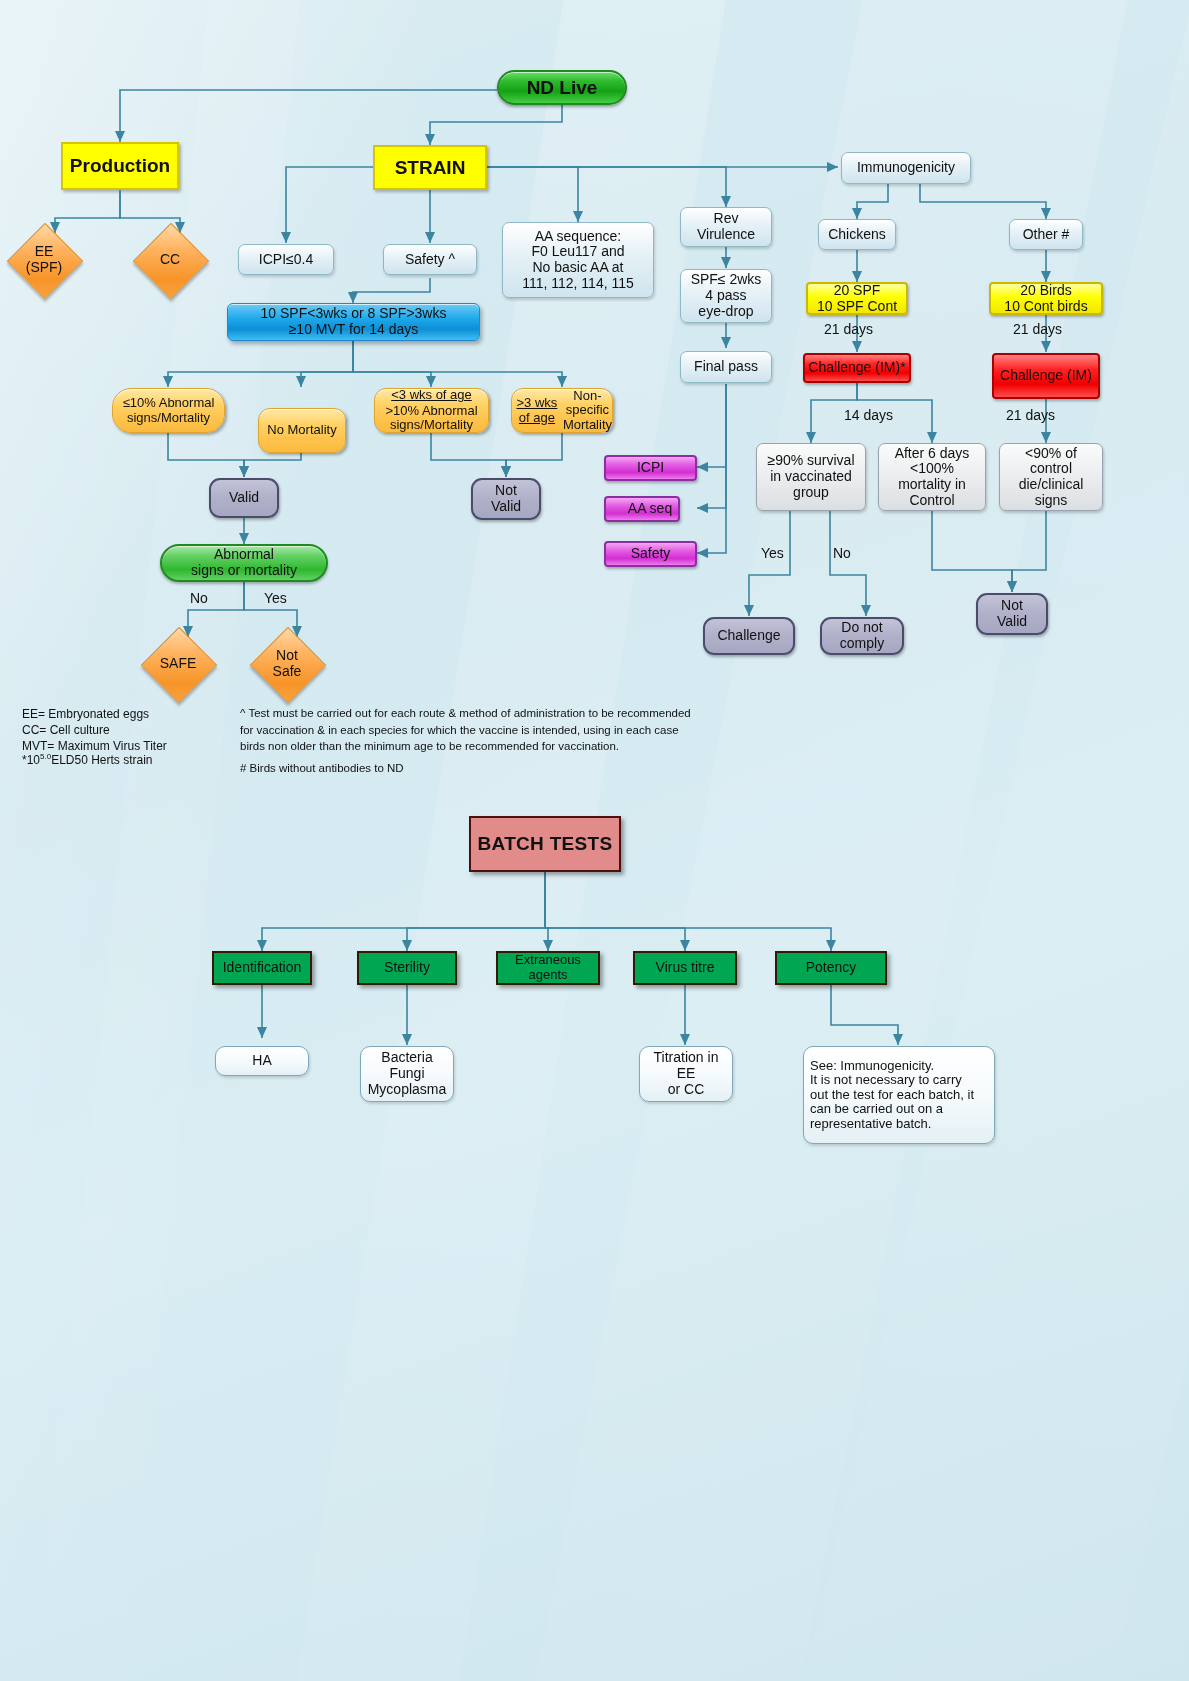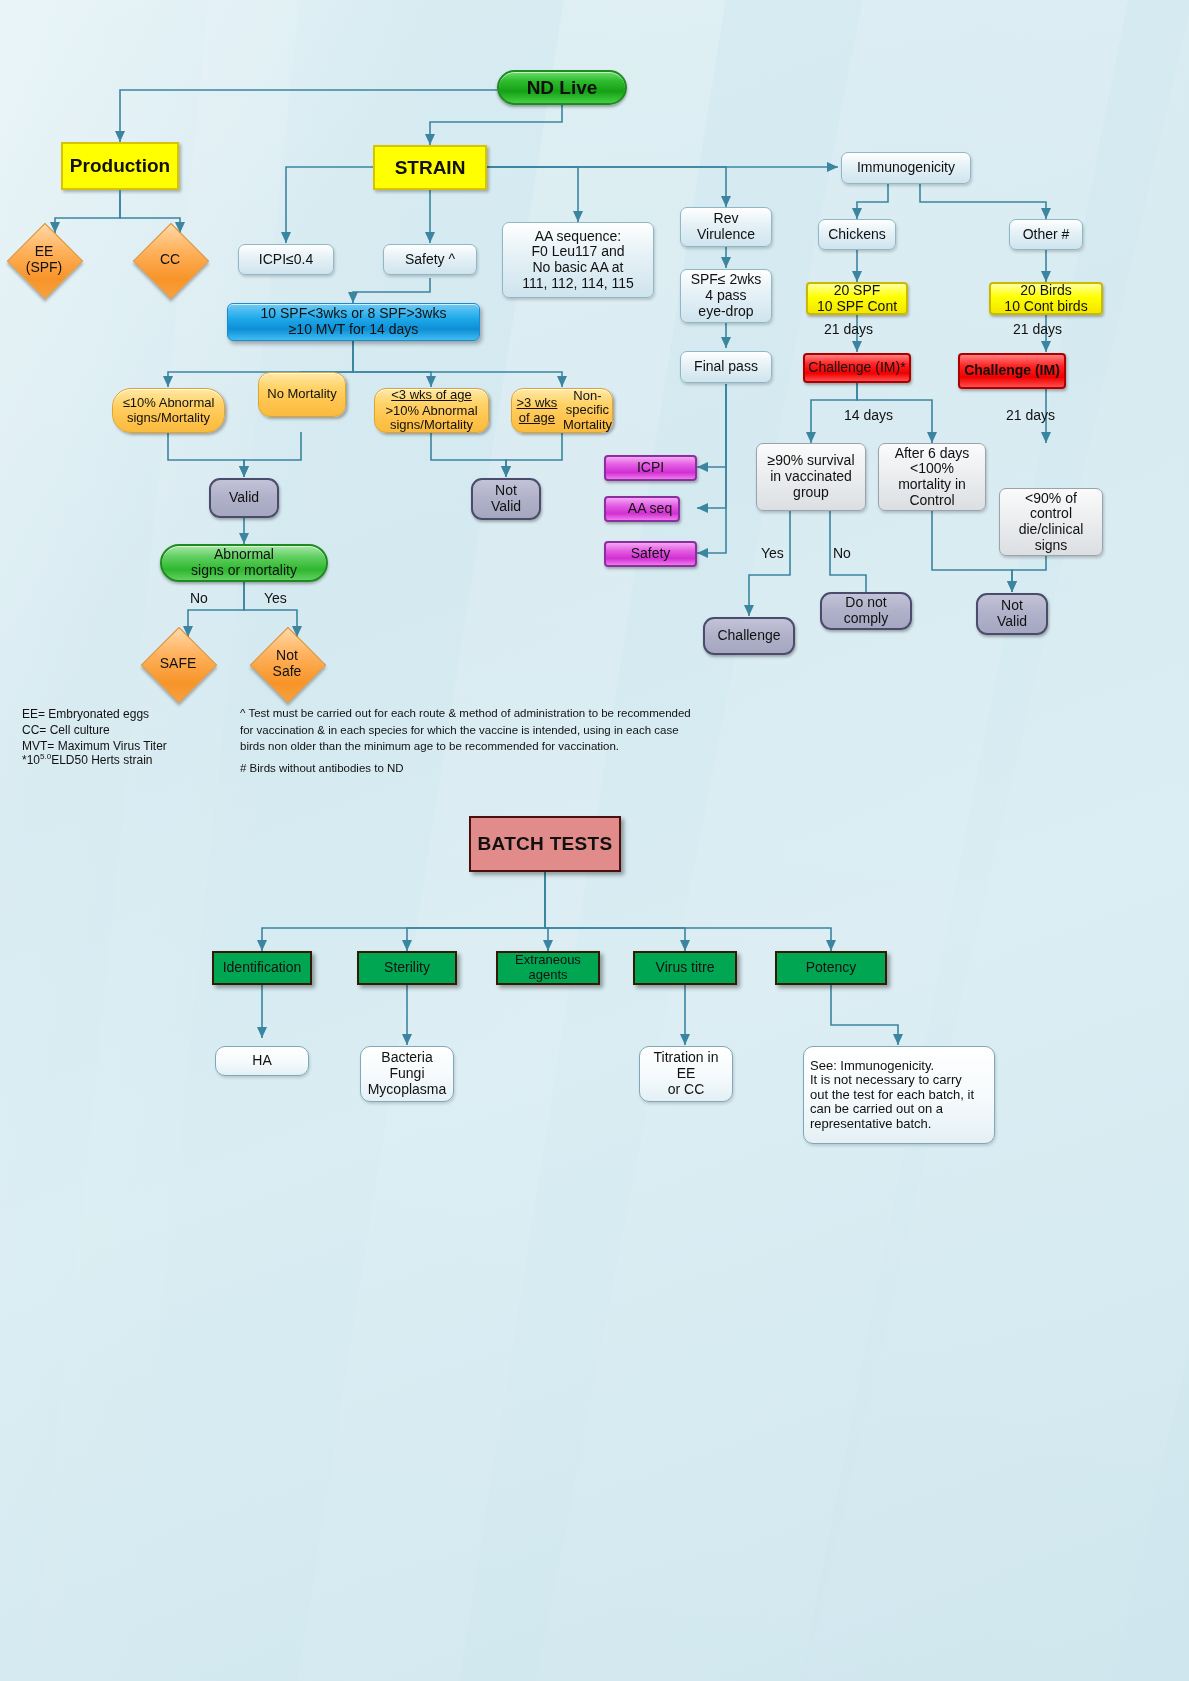--- a/index.html
+++ b/index.html
@@ -244,21 +244,21 @@
 eye-drop</div>
 <div class="node bluebox" style="left:680px;top:351px;width:92px;height:32px;">Final pass</div>
 
 <div class="node" style="left:227px;top:303px;width:253px;height:38px;border:1px solid #2288cc;border-radius:6px;
      background:linear-gradient(to bottom,#6ecbf5 0%,#1fa9ea 40%,#0d8fd6 70%,#3fbdf2 100%);
      box-shadow:2px 3px 4px rgba(0,0,0,.3), inset 0 1px 0 rgba(255,255,255,.7);font-size:14px;white-space:pre-line;">10 SPF&lt;3wks or 8 SPF&gt;3wks
 ≥10 MVT for 14 days</div>
 
 <div class="node orangeboxr" style="left:112px;top:388px;width:113px;height:45px;white-space:pre-line;border-radius:19px;">≤10% Abnormal
 signs/Mortality</div>
-<div class="node orangeboxr" style="left:258px;top:372px;width:88px;height:45px;">No Mortality</div>
+<div class="node orangeboxr" style="left:258px;top:408px;width:88px;height:45px;">No Mortality</div>
 
 <div class="node orangeboxr" style="left:374px;top:388px;width:115px;height:45px;flex-direction:column;gap:1px;">
   <span class="u">&lt;3 wks of age</span>
   <span style="white-space:pre-line;">&gt;10% Abnormal
 signs/Mortality</span>
 </div>
 <div class="node orangeboxr" style="left:511px;top:388px;width:102px;height:45px;flex-direction:row;gap:1px;">
   <span class="u">&gt;3 wks of age</span>
   <span style="white-space:pre-line;">Non- specific
 Mortality</span>
@@ -293,42 +293,42 @@
 
 <div class="node yellowsm" style="left:806px;top:282px;width:102px;height:33px;white-space:pre-line;">20 SPF
 10 SPF Cont</div>
 <div class="node yellowsm" style="left:989px;top:282px;width:114px;height:33px;white-space:pre-line;">20 Birds
 10 Cont birds</div>
 
 <div class="edgelbl" style="left:824px;top:321px;">21 days</div>
 <div class="edgelbl" style="left:1013px;top:321px;">21 days</div>
 
 <div class="node redbox" style="left:803px;top:353px;width:108px;height:30px;">Challenge (IM)*</div>
-<div class="node redbox" style="left:958px;top:353px;width:108px;height:36px;font-weight:bold;">Challenge (IM)</div>
+<div class="node redbox" style="left:992px;top:353px;width:108px;height:46px;">Challenge (IM)</div>
 
 <div class="edgelbl" style="left:844px;top:407px;">14 days</div>
 <div class="edgelbl" style="left:1006px;top:407px;">21 days</div>
 
 <div class="node greybox" style="left:756px;top:443px;width:110px;height:68px;white-space:pre-line;">≥90% survival
 in vaccinated
 group</div>
 <div class="node greybox" style="left:878px;top:443px;width:108px;height:68px;white-space:pre-line;">After 6 days
 &lt;100%
 mortality in
 Control</div>
-<div class="node greybox" style="left:999px;top:443px;width:104px;height:68px;white-space:pre-line;margin-top:45px;">&lt;90% of
+<div class="node greybox" style="left:999px;top:443px;width:104px;height:68px;white-space:pre-line;">&lt;90% of
 control
 die/clinical
 signs</div>
 
 <div class="edgelbl" style="left:761px;top:545px;">Yes</div>
 <div class="edgelbl" style="left:833px;top:545px;">No</div>
 
 <div class="node purplebox" style="left:703px;top:617px;width:92px;height:38px;">Challenge</div>
-<div class="node purplebox" style="left:820px;top:592px;width:92px;height:38px;white-space:pre-line;">Do not
+<div class="node purplebox" style="left:820px;top:617px;width:84px;height:38px;white-space:pre-line;">Do not
 comply</div>
 <div class="node purplebox" style="left:976px;top:593px;width:72px;height:42px;white-space:pre-line;">Not
 Valid</div>
 
 <div class="legend" style="left:22px;top:706px;width:210px;">EE= Embryonated eggs
 CC= Cell culture
 MVT= Maximum Virus Titer</div>
 <div class="legend" style="left:22px;top:752px;width:230px;"><span>*10</span><sup>5.0</sup><span>ELD50 Herts strain</span></div>
 
 <div class="note" style="left:240px;top:705px;width:455px;">^ Test must be carried out for each route &amp; method of administration to be recommended for vaccination &amp; in each species for which the vaccine is intended, using in each case birds non older than the minimum age to be recommended for vaccination.</div>

